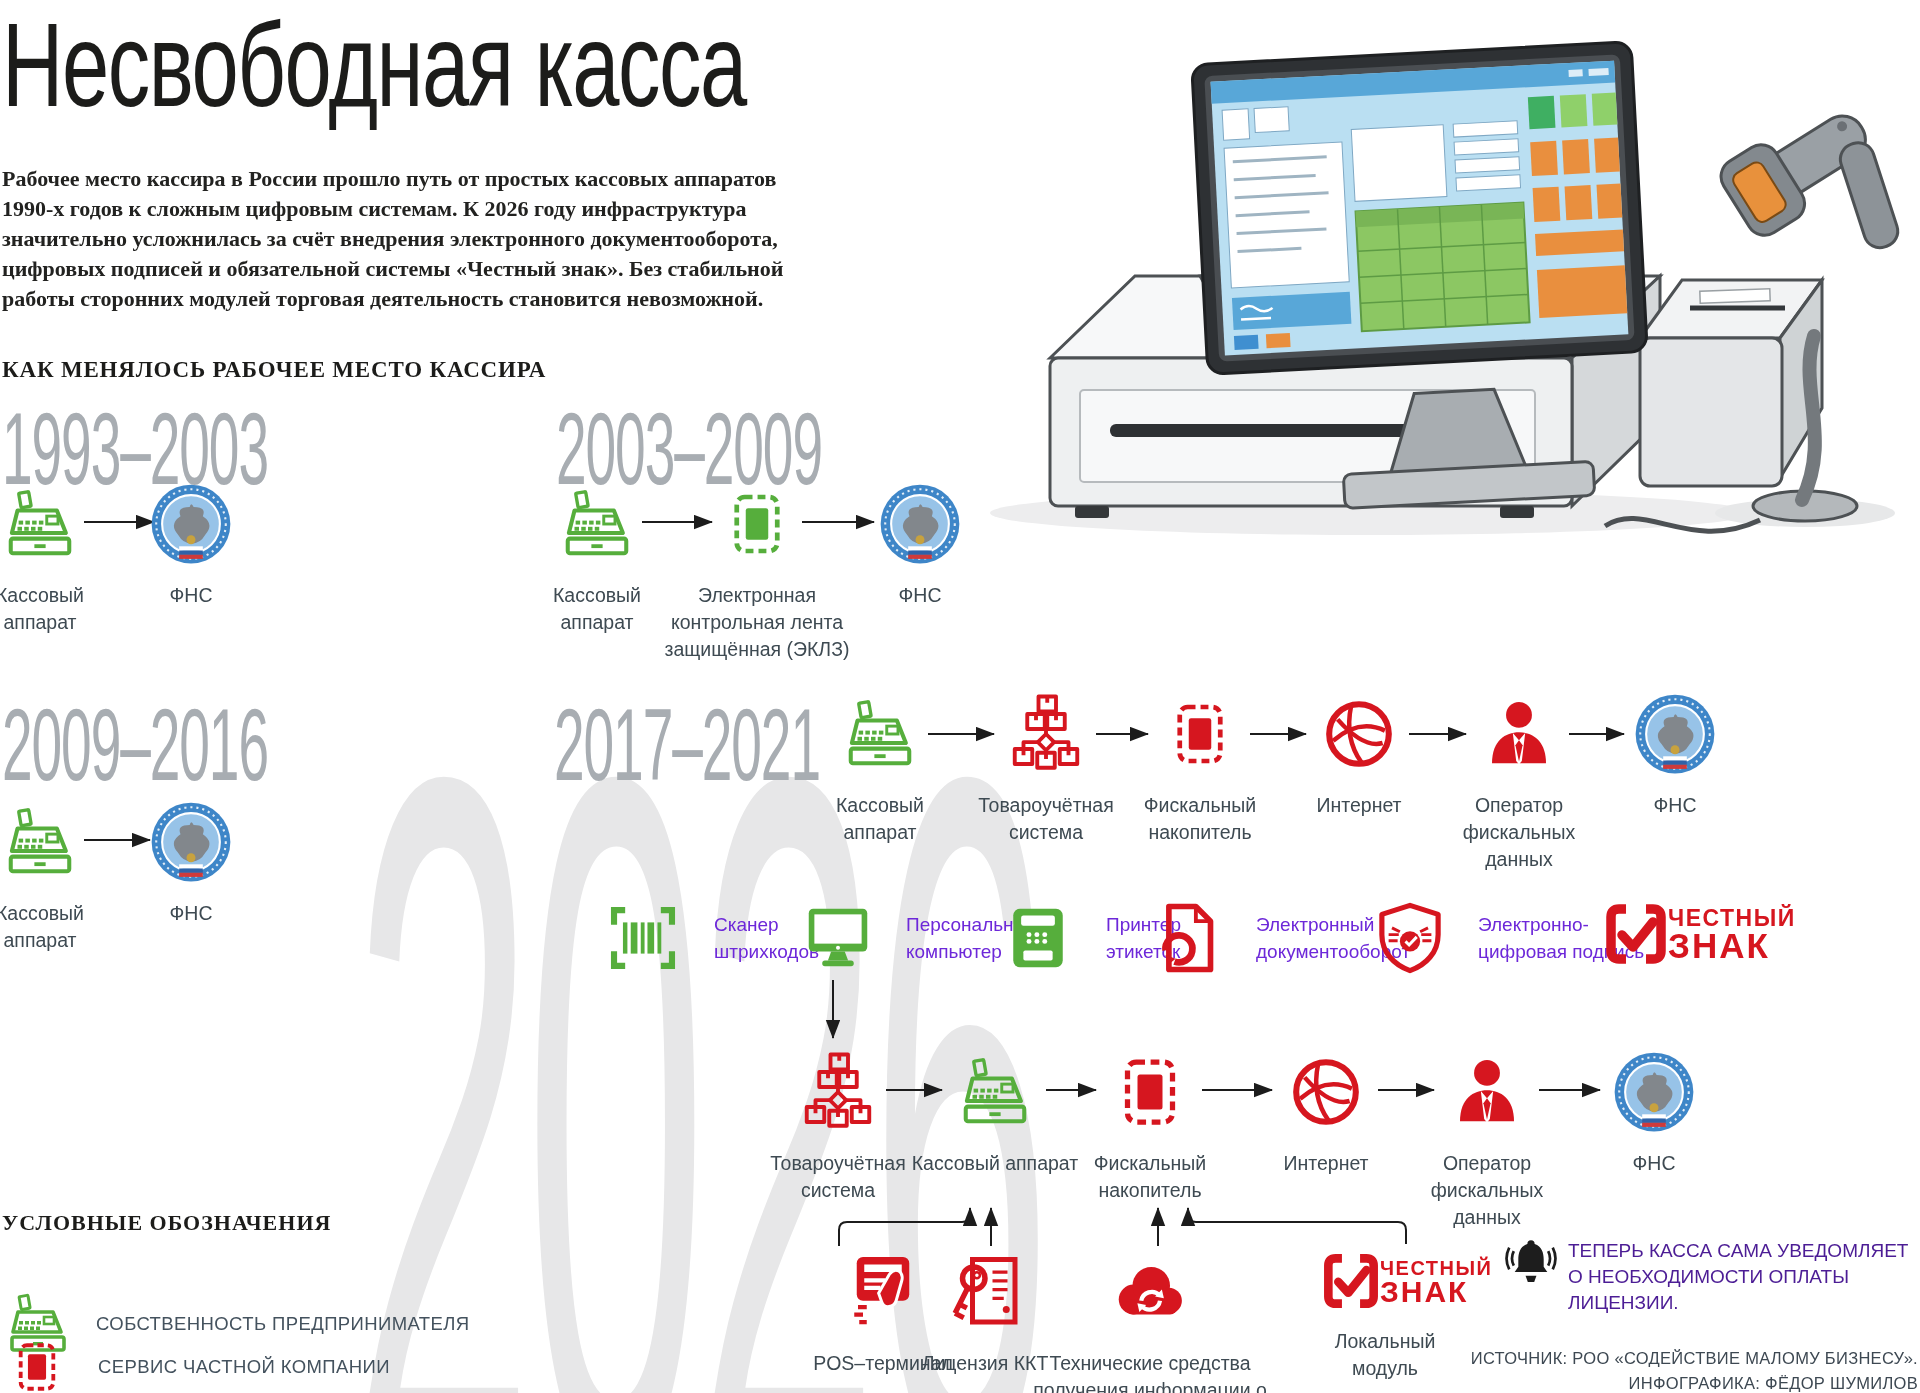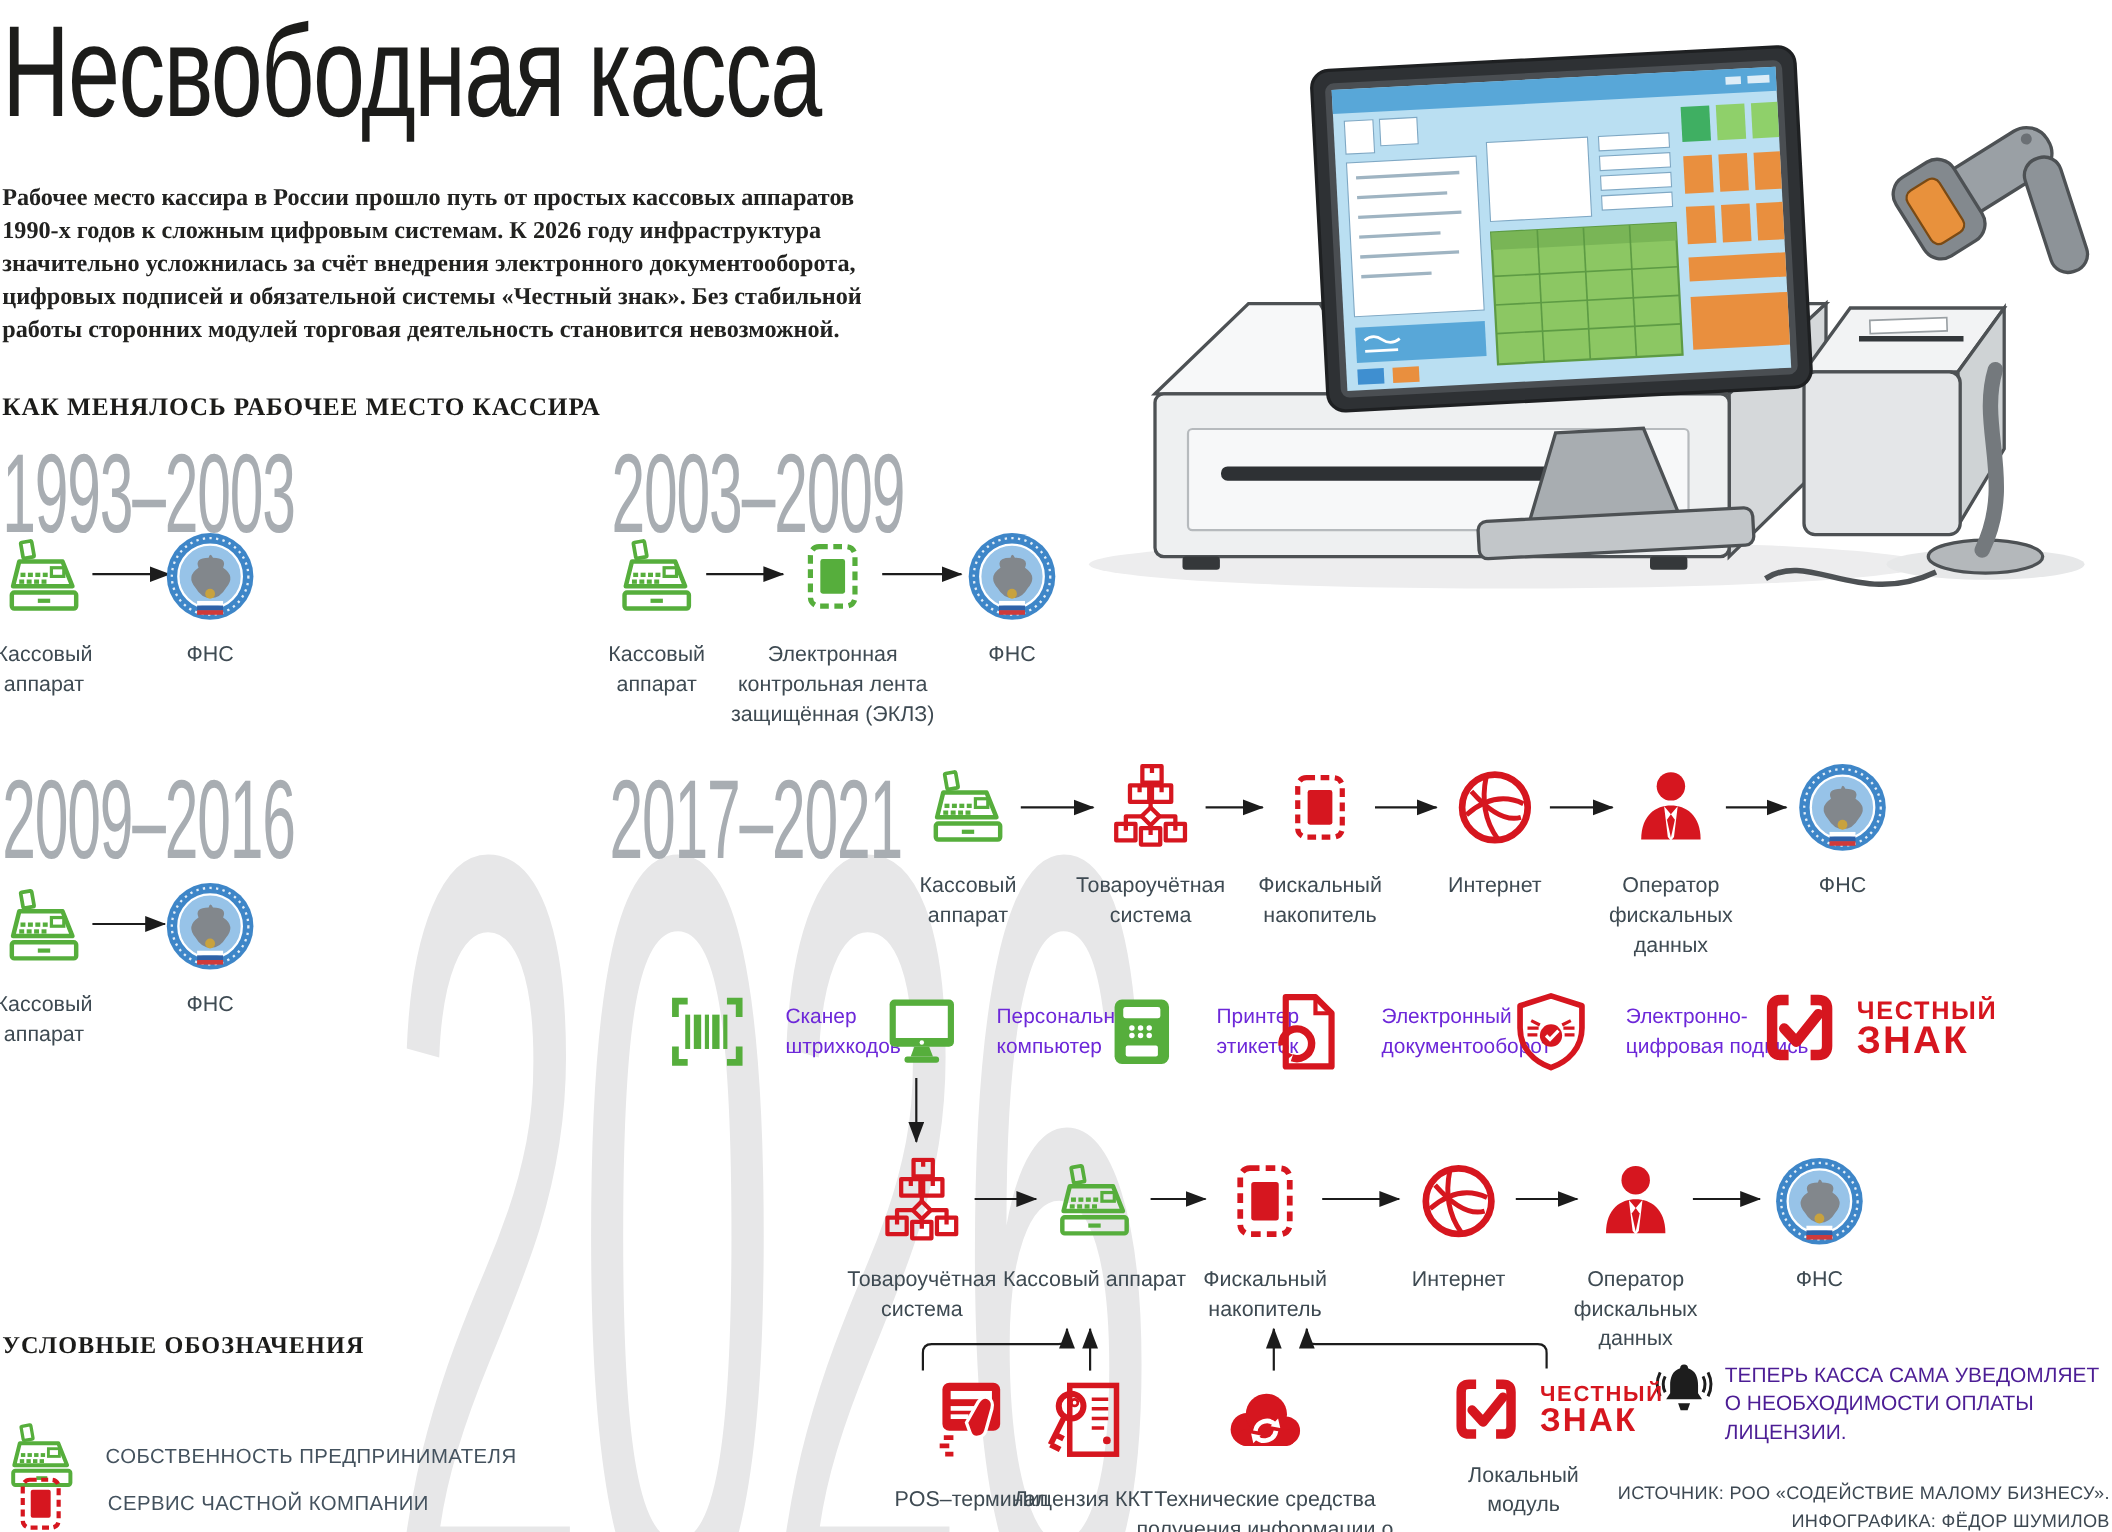--- a/index.html
+++ b/index.html
@@ -21,21 +21,21 @@
   .node{position:absolute;display:flex;flex-direction:column;align-items:center;z-index:2}
   .icobox{height:92px;display:flex;align-items:center;justify-content:center}
   .cap{margin-top:12px;font:19.5px/27px "Liberation Sans",sans-serif;color:#3e4a52;text-align:center}
   .mod{position:absolute;display:flex;align-items:center;z-index:2}
   .mod .mlabel{margin-left:32px;font:19px/27px "Liberation Sans",sans-serif;color:#6d28d9;width:150px}
   .mlabel.wide{width:168px}
   .green{color:var(--green)} .red{color:var(--red)} .black{color:#1d1d1d}
   .ic58{width:58px;height:58px}.ic64{width:64px;height:64px}.ic72{width:72px;height:72px}
   .ic78{width:78px;height:72px}.ic80{width:80px;height:80px}.ic84{width:84px;height:84px}
   
-  .hs{display:flex;align-items:center;gap:20px;color:var(--red);z-index:2}
+  .hs{display:flex;align-items:center;gap:0;color:var(--red);z-index:2}
   .hs1{font-weight:bold;font-size:23px;line-height:23px;letter-spacing:1.5px}
   .hs2{font-weight:bold;font-size:35px;line-height:31px;letter-spacing:2px}
   
   #side-note{left:1712px;top:996px;width:204px;font:17.5px/24.5px "Liberation Sans",sans-serif;color:#3c4852;z-index:2}
   #bell-note{left:1568px;top:1238px;width:352px;font:19px/26px "Liberation Sans",sans-serif;color:#4c1d95;z-index:2}
   #source{left:1470px;top:1346px;width:448px;text-align:right;font:16.5px/25px "Liberation Sans",sans-serif;
           color:#3d4852;letter-spacing:.3px;z-index:2}
   
   #legend-header{left:2px;top:1210px;font:bold 22px/26px "Liberation Serif",serif;letter-spacing:1px;z-index:2}
   .legend-item{position:absolute;display:flex;align-items:center;z-index:2}

